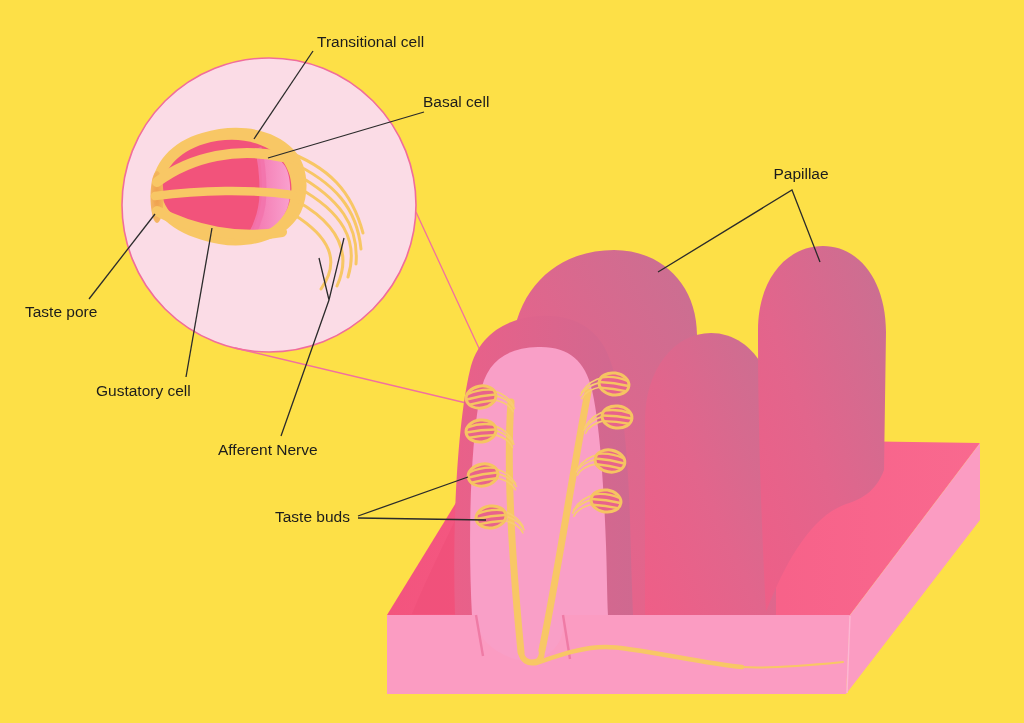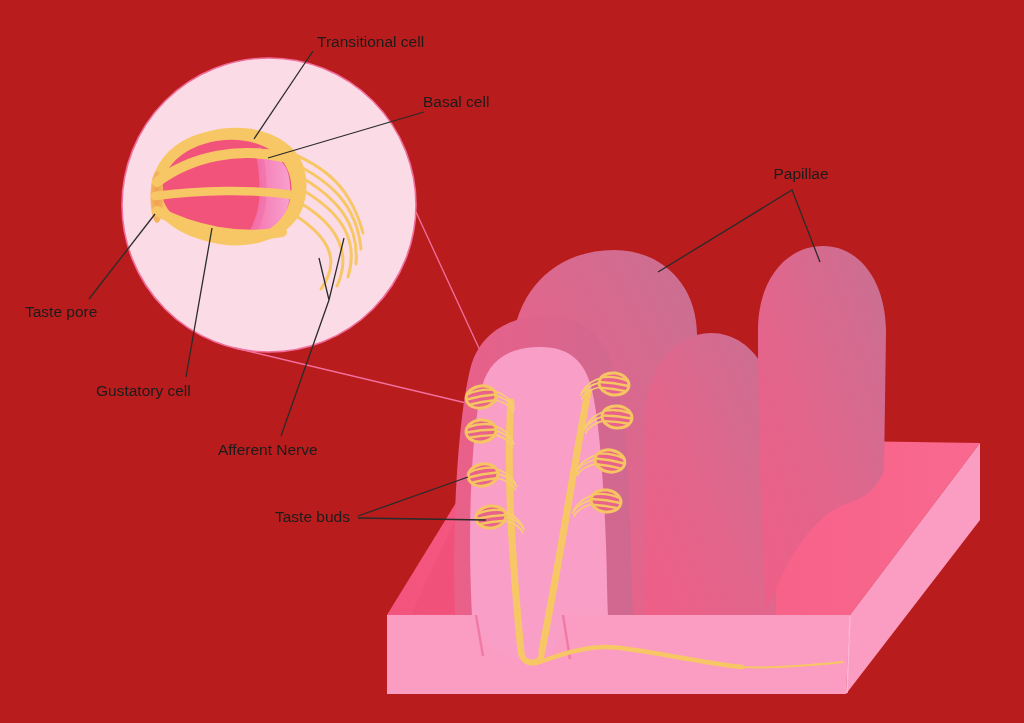--- a/index.html
+++ b/index.html
@@ -1,16 +1,16 @@
 <!DOCTYPE html>
 <html><head>
 <meta charset="utf-8">
 <style>
   html,body{margin:0;padding:0;background:#ffffff;}
-  .stage{position:relative;width:1024px;height:723px;background:#b91c1c;overflow:hidden;}
+  .stage{position:relative;width:1024px;height:723px;background:#fde047;overflow:hidden;}
   svg{display:block;}
   svg text{font-family:"Liberation Sans","DejaVu Sans",sans-serif;font-size:15.5px;}
   .lead{stroke:#2b2b2b;stroke-width:1.3;fill:none;}
   .cone{stroke:#f2709f;stroke-width:1.3;fill:none;}
 </style>
 </head>
 <body>
 
 <div class="stage">
 <svg width="1024" height="723" viewBox="0 0 1024 723">

